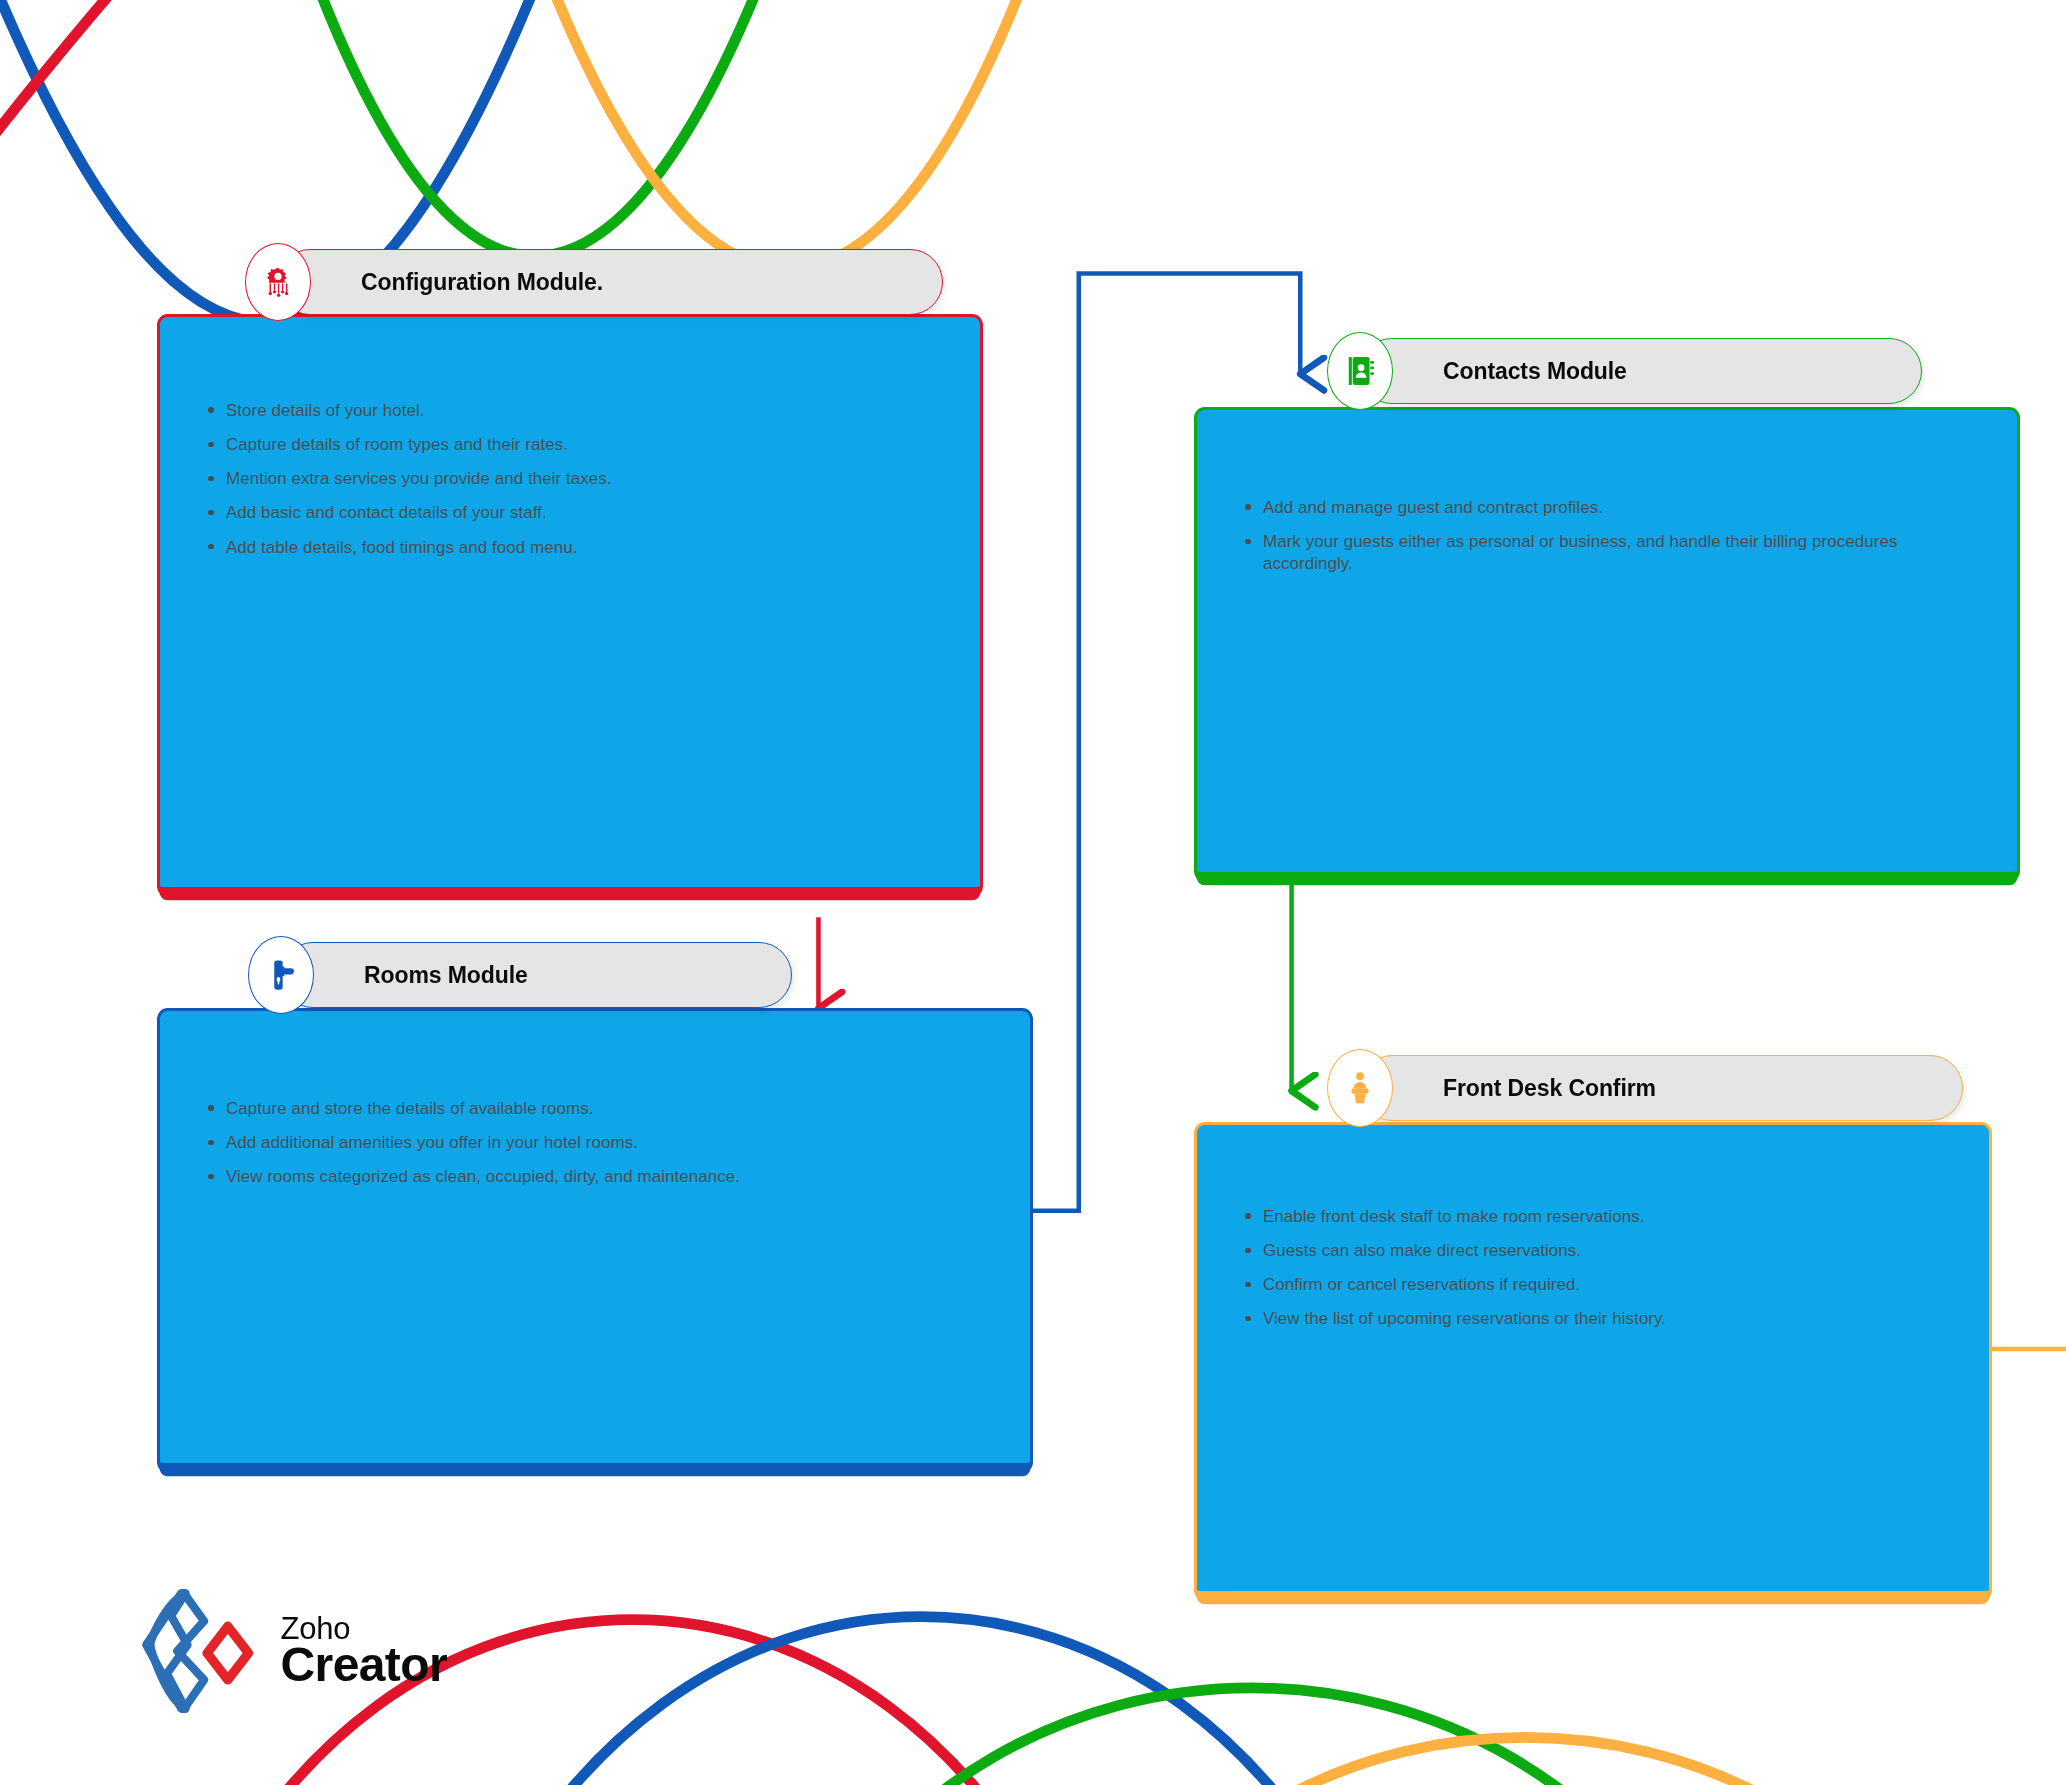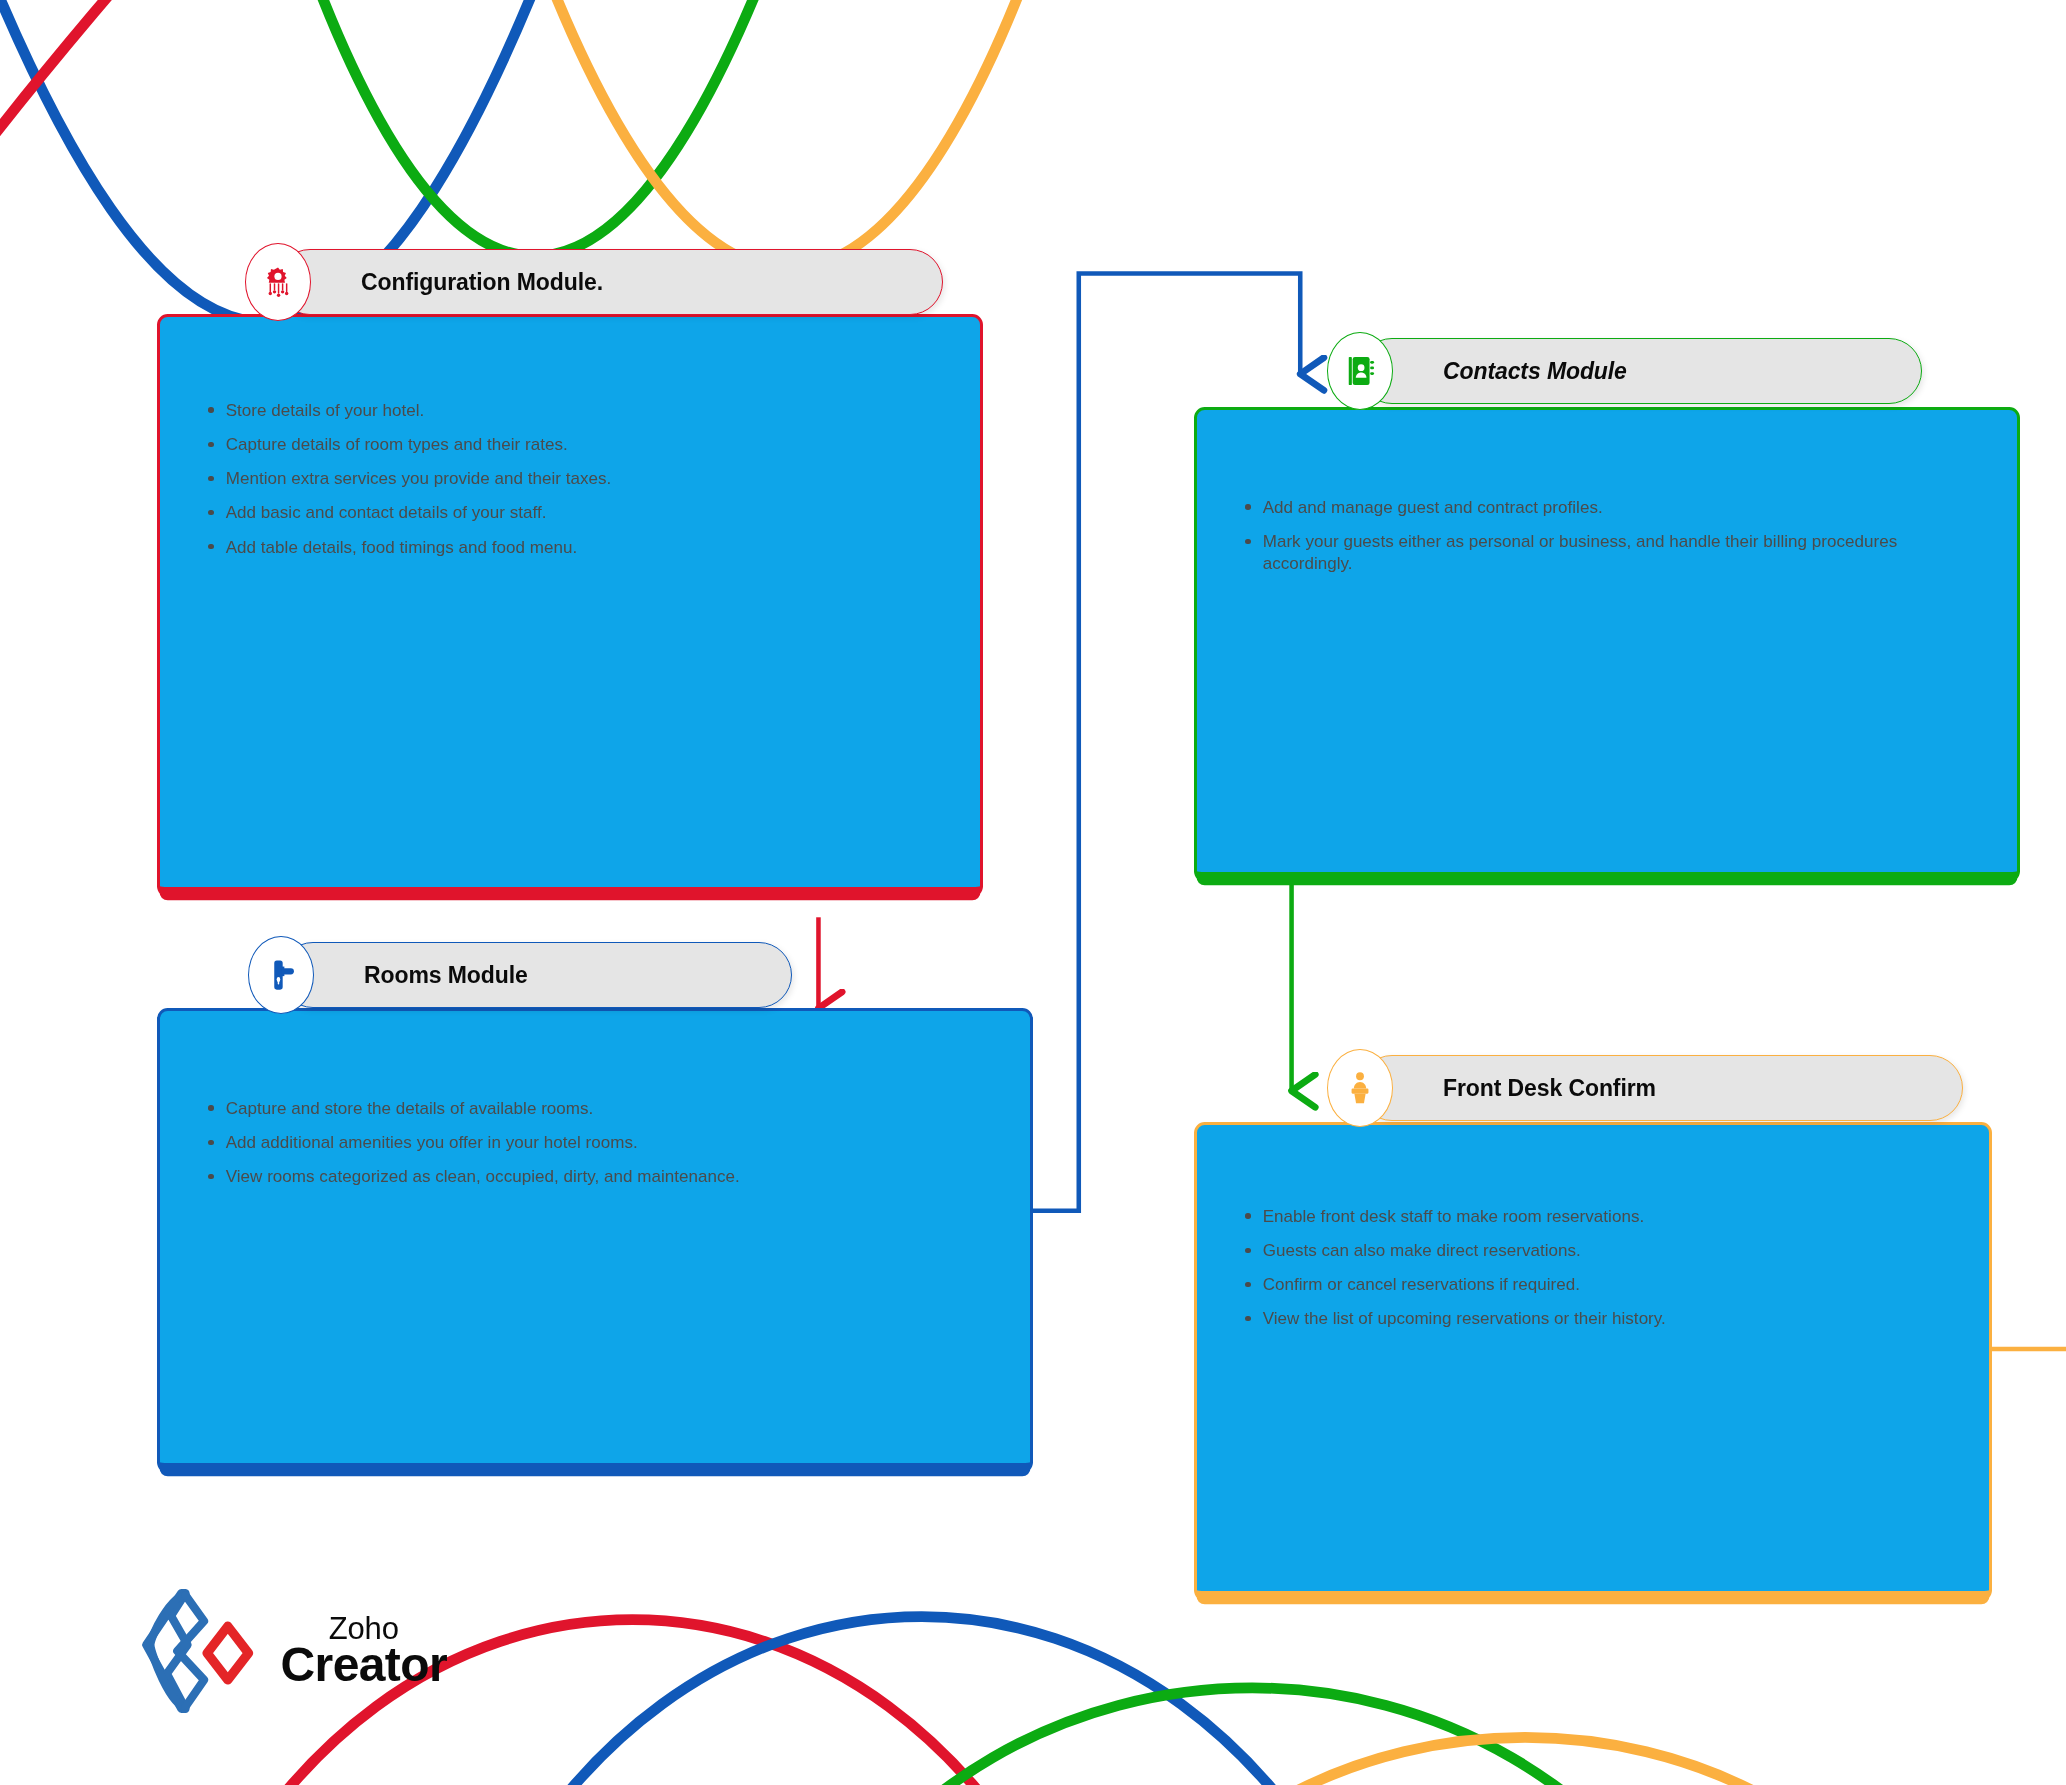--- a/index.html
+++ b/index.html
@@ -95,21 +95,21 @@
     background:#ffffff;
     border:0.8px solid;
     box-sizing:border-box;
     display:flex;align-items:center;justify-content:center;
     z-index:5;
   }
   .badge svg{width:36px;height:36px;display:block;}
 
   
   #logo{position:absolute;z-index:6;display:flex;align-items:center;}
-  #logo .wordmark{margin-left:16.5px;line-height:.92;text-align:center;}
+  #logo .wordmark{margin-left:16.5px;line-height:.92;}
   #logo .w-zoho{font-size:31px;font-weight:400;color:#0b0b0b;letter-spacing:-0.2px;}
   #logo .w-creator{font-size:48px;font-weight:700;color:#0b0b0b;letter-spacing:-0.6px;}
 </style>
 </head>
 <body>
 
 <div id="stage">
 
   <svg class="decor" viewBox="0 0 7680 4320" preserveAspectRatio="none">
     <g fill="none" stroke-linecap="round" stroke-width="26">
@@ -223,21 +223,21 @@
 
   <div class="card" style="left:1194px;top:407px;width:826px;height:475px;border-color:#0cab12;border-width:3.3px 3.3px 10.7px 3.3px;box-shadow:0 5.8px 0 -2.5px #0cab12;">
     <div class="card-body" style="padding:87px 54px 16.5px 45px;">
       <ul class="bullets">
         <li>Add and manage guest and contract profiles.</li>
         <li>Mark your guests either as personal or business, and handle their billing procedures accordingly.</li>
       </ul>
     </div>
   </div>
   <div class="head" style="left:1327px;top:338px;width:570px;">
-    <div class="pill" style="border-color:#0cab12;width:563px;font-style:italic;">
+    <div class="pill" style="border-color:#0cab12;width:563px;">
       <span class="title">Contacts Module</span>
     </div>
     <div class="badge" style="border-color:#0cab12;">
       <svg viewBox="0 0 64 64" fill="#0cab12" aria-hidden="true">
         <rect x="12" y="7" width="5.5" height="50" rx="1.5"></rect>
         <rect x="19" y="7" width="30" height="50" rx="4"></rect>
         <circle cx="34" cy="26" r="6" fill="#fff"></circle>
         <path d="M24.5 44c0-5.4 4.3-9.4 9.5-9.4s9.5 4 9.5 9.4z" fill="#fff"></path>
         <rect x="50" y="14" width="7" height="5" rx="2.5"></rect>
         <rect x="50" y="24" width="7" height="5" rx="2.5"></rect>

